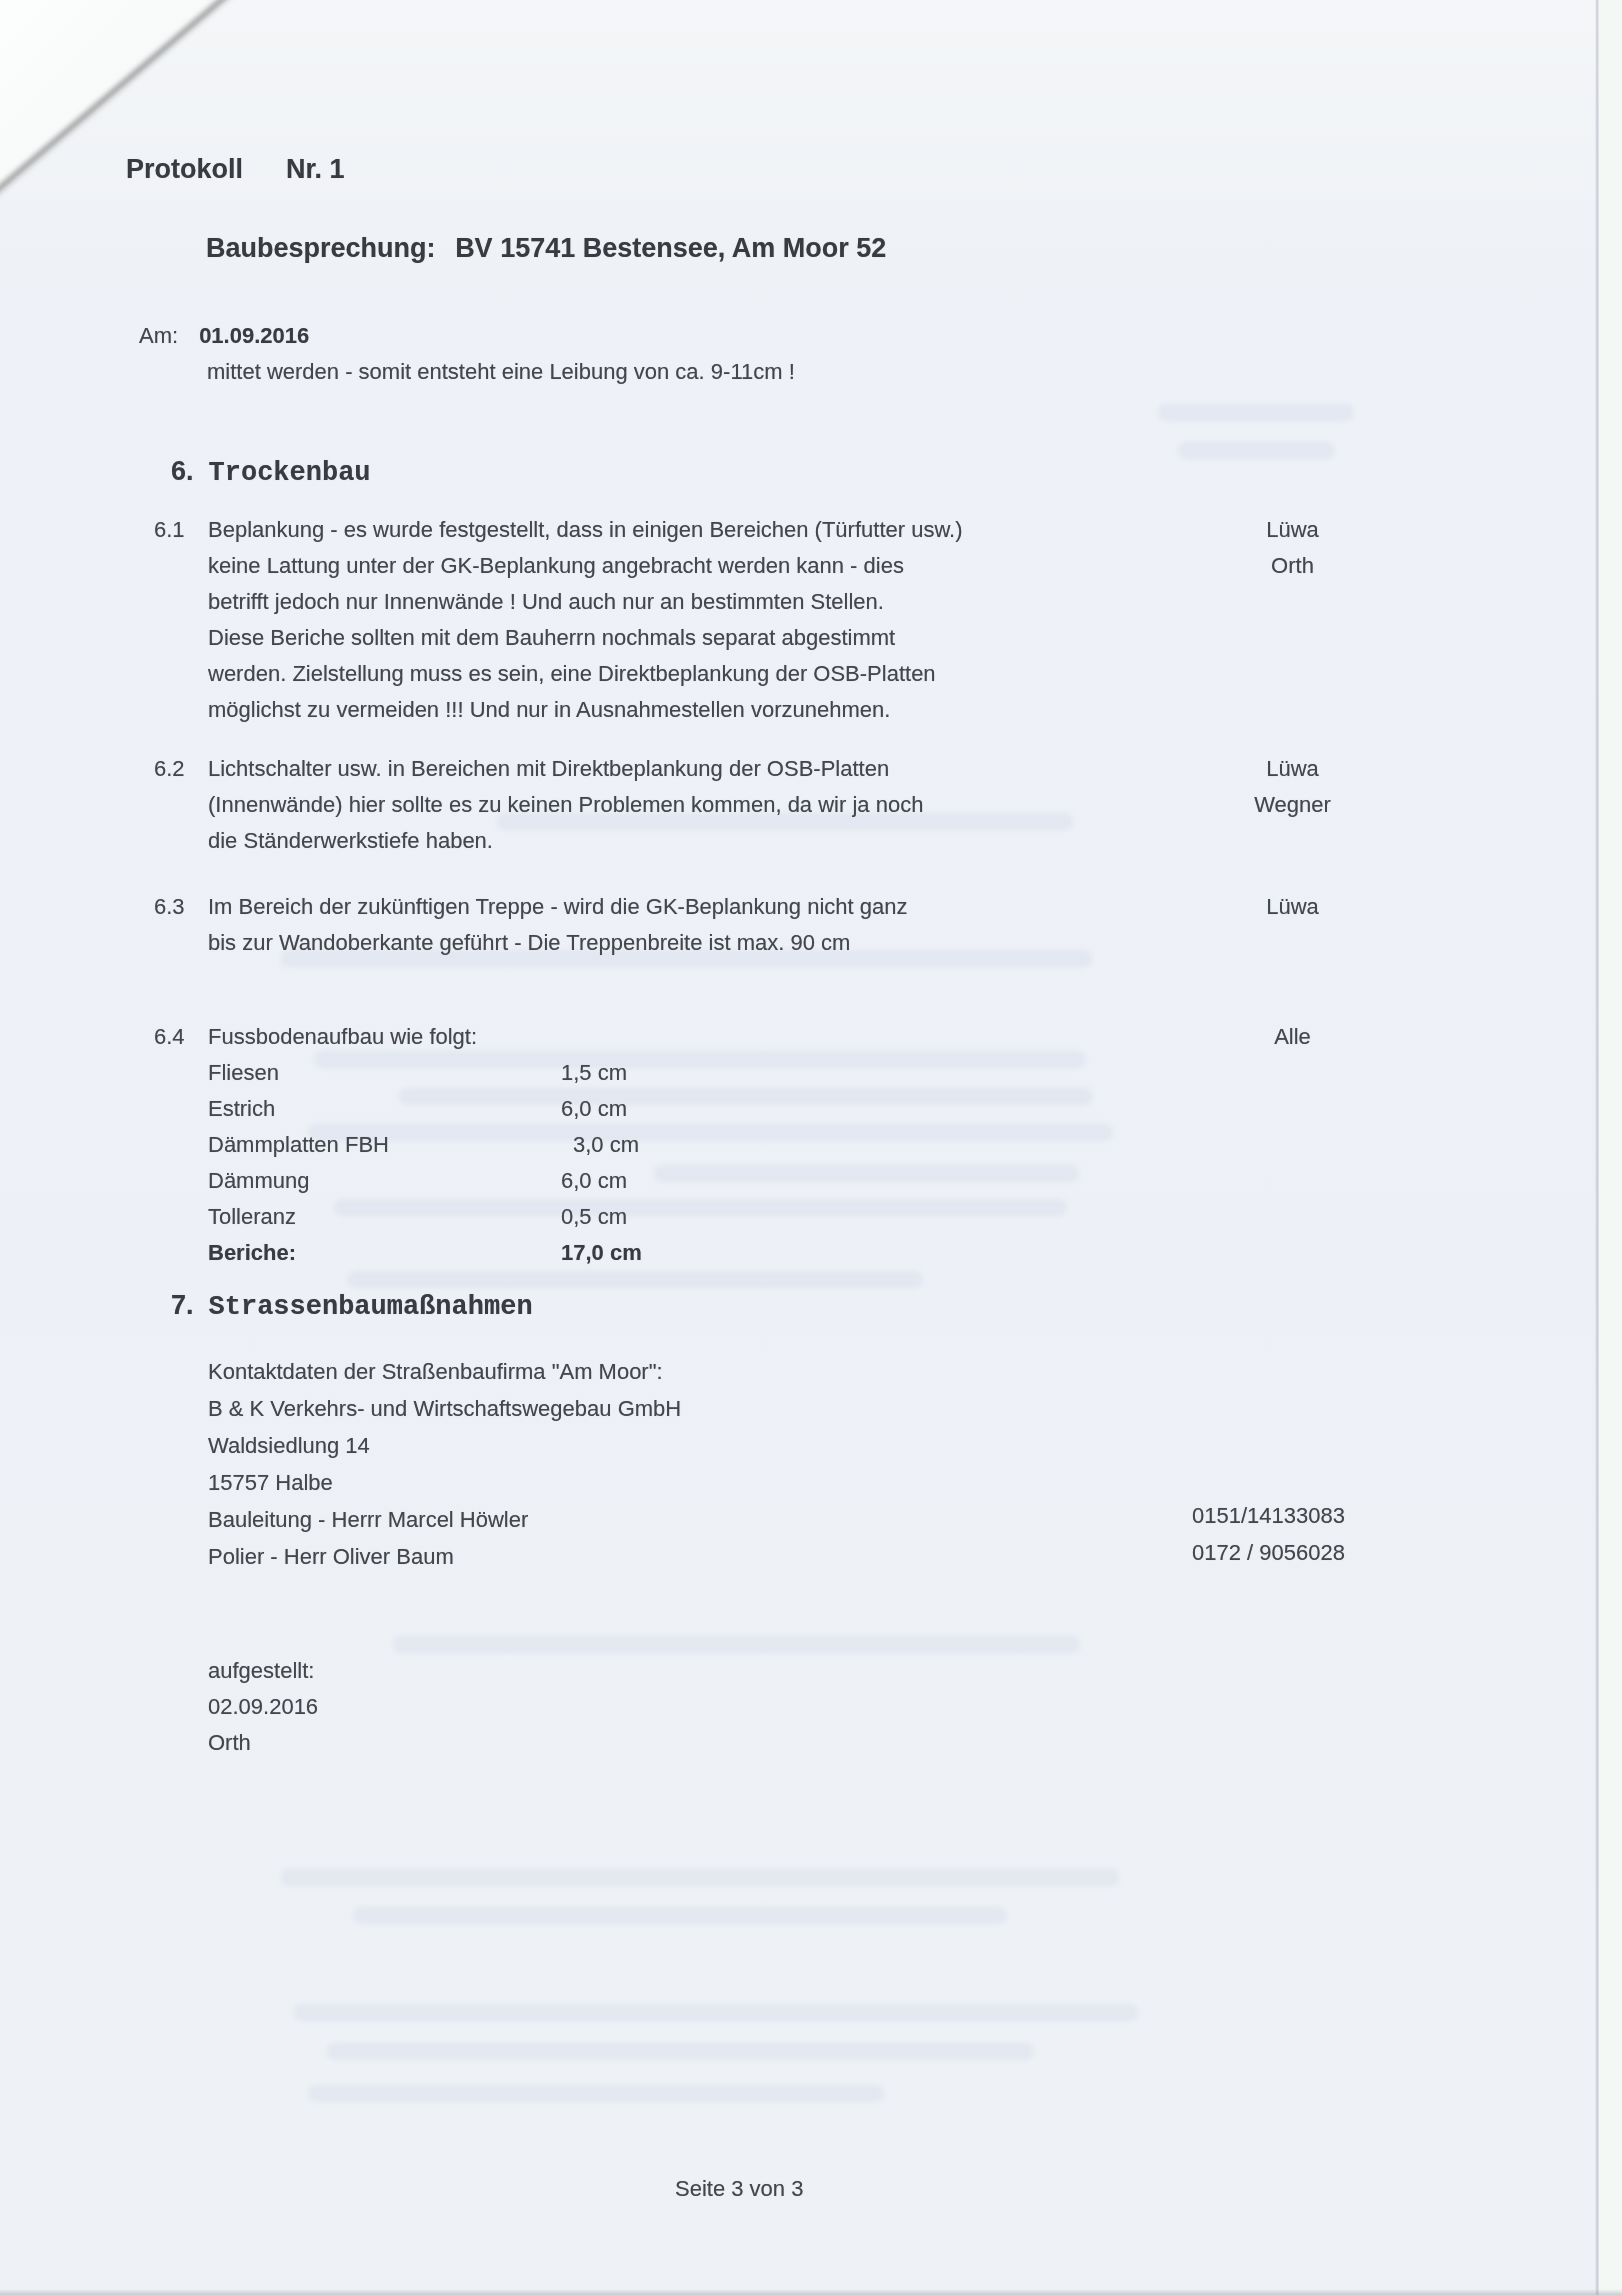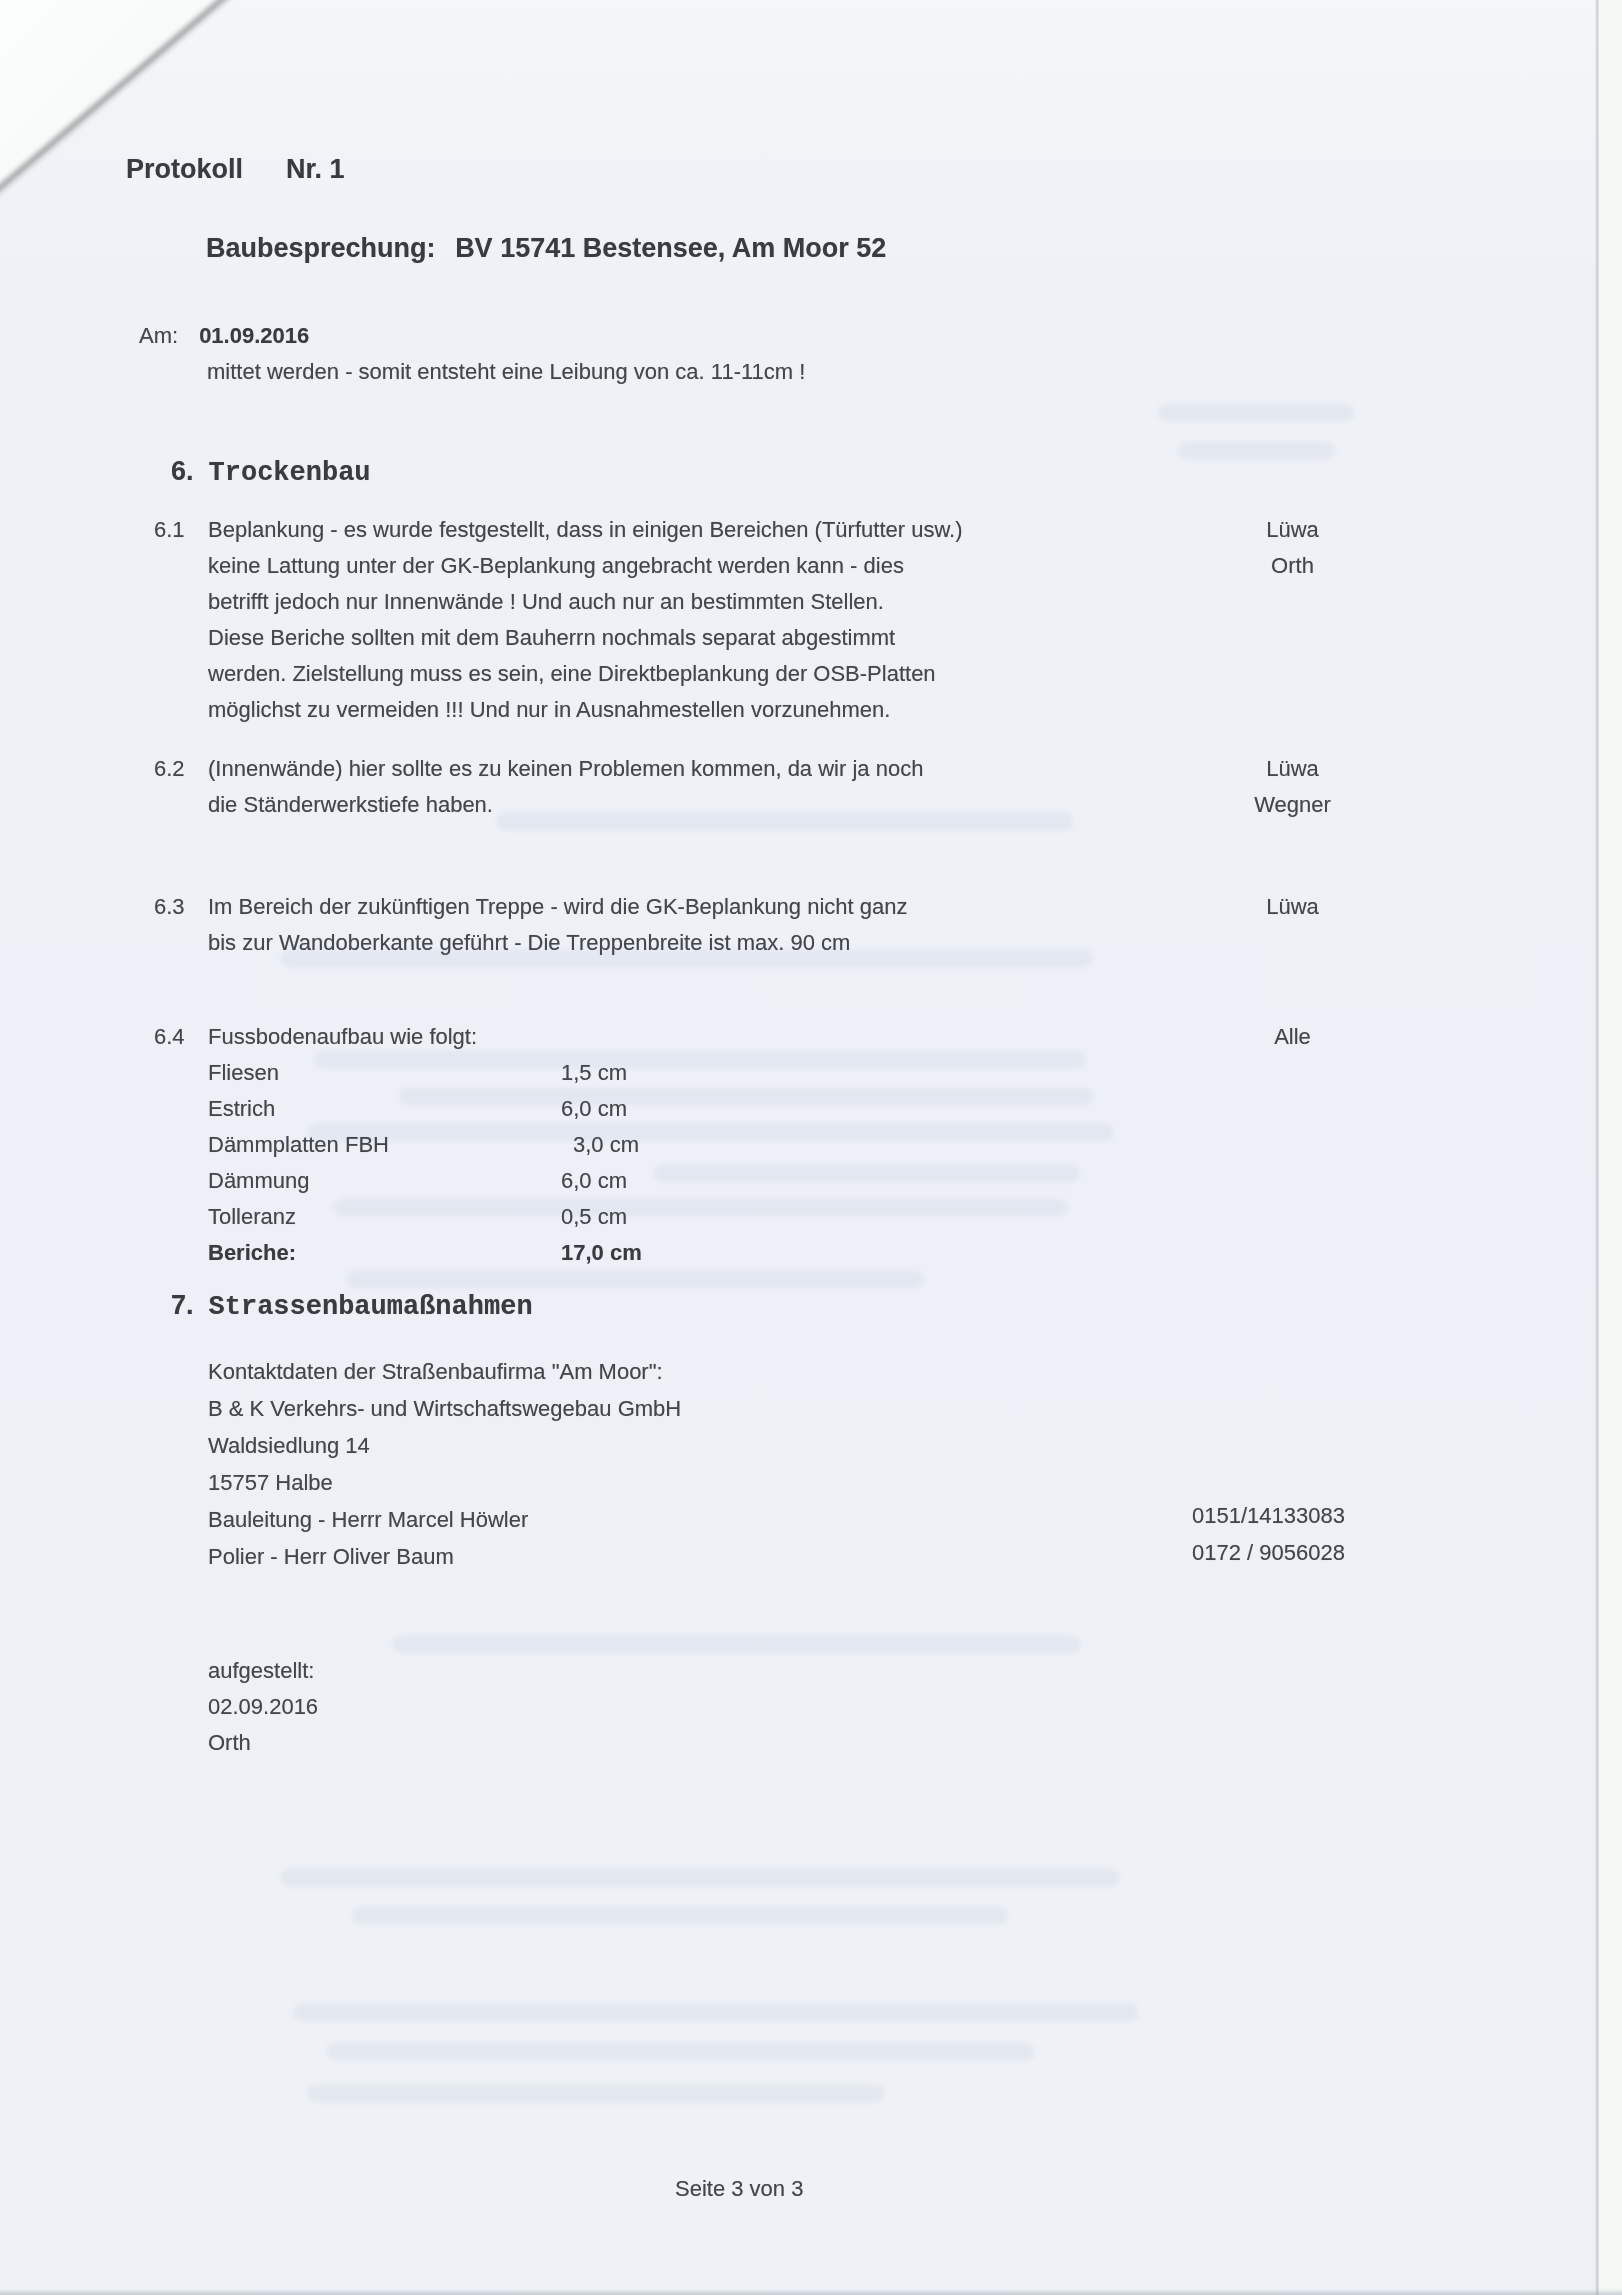--- a/index.html
+++ b/index.html
@@ -99,21 +99,21 @@
   </div>
 
   <div class="txt h" style="left:206px;top:230px">
     <span>Baubesprechung:</span><span class="gap30">BV 15741 Bestensee, Am Moor 52</span>
   </div>
 
   <div class="txt" style="left:139px;top:318px">
     <span>Am:</span><span class="bold gap32">01.09.2016</span>
   </div>
 
-  <div class="txt" style="left:207px;top:354px">mittet werden - somit entsteht eine Leibung von ca. 11-11cm !</div>
+  <div class="txt" style="left:207px;top:354px">mittet werden - somit entsteht eine Leibung von ca. 9-11cm !</div>
 
   <div class="txt h" style="left:171px;top:453px">
     <span>6.</span><span class="gap23">Trockenbau</span>
   </div>
 
   <div class="txt" style="left:154px;top:512px">6.1</div>
   <div class="txt" style="left:208px;top:512px">
     <div>Beplankung - es wurde festgestellt, dass in einigen Bereichen (Türfutter usw.)</div>
     <div>keine Lattung unter der GK-Beplankung angebracht werden kann - dies</div>
     <div>betrifft jedoch nur Innenwände ! Und auch nur an bestimmten Stellen.</div>
@@ -121,20 +121,21 @@
     <div>werden. Zielstellung muss es sein, eine Direktbeplankung der OSB-Platten</div>
     <div>möglichst zu vermeiden !!! Und nur in Ausnahmestellen vorzunehmen.</div>
   </div>
   <div class="txt resp" style="top:512px">
     <div>Lüwa</div>
     <div>Orth</div>
   </div>
 
   <div class="txt" style="left:154px;top:751px">6.2</div>
   <div class="txt" style="left:208px;top:751px">
+    <div>Lichtschalter usw. in Bereichen mit Direktbeplankung der OSB-Platten</div>
     <div>(Innenwände) hier sollte es zu keinen Problemen kommen, da wir ja noch</div>
     <div>die Ständerwerkstiefe haben.</div>
   </div>
   <div class="txt resp" style="top:751px">
     <div>Lüwa</div>
     <div>Wegner</div>
   </div>
 
   <div class="txt" style="left:154px;top:889px">6.3</div>
   <div class="txt" style="left:208px;top:889px">

